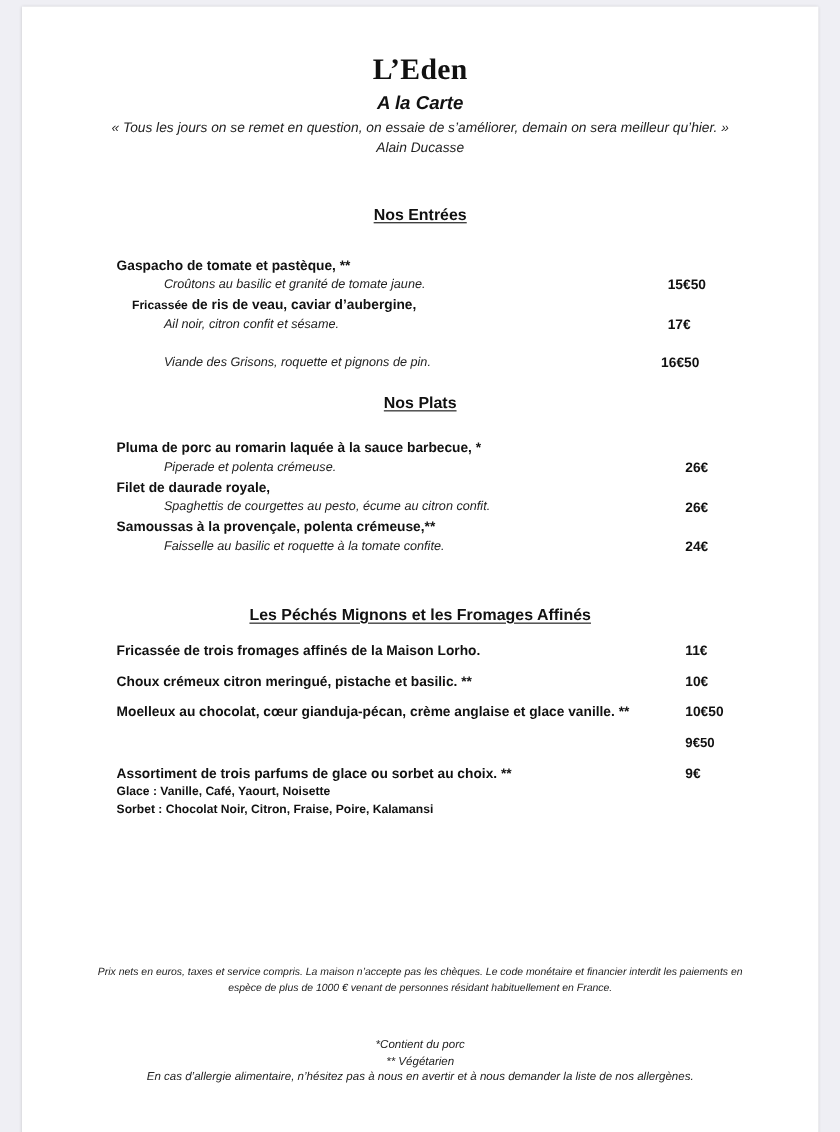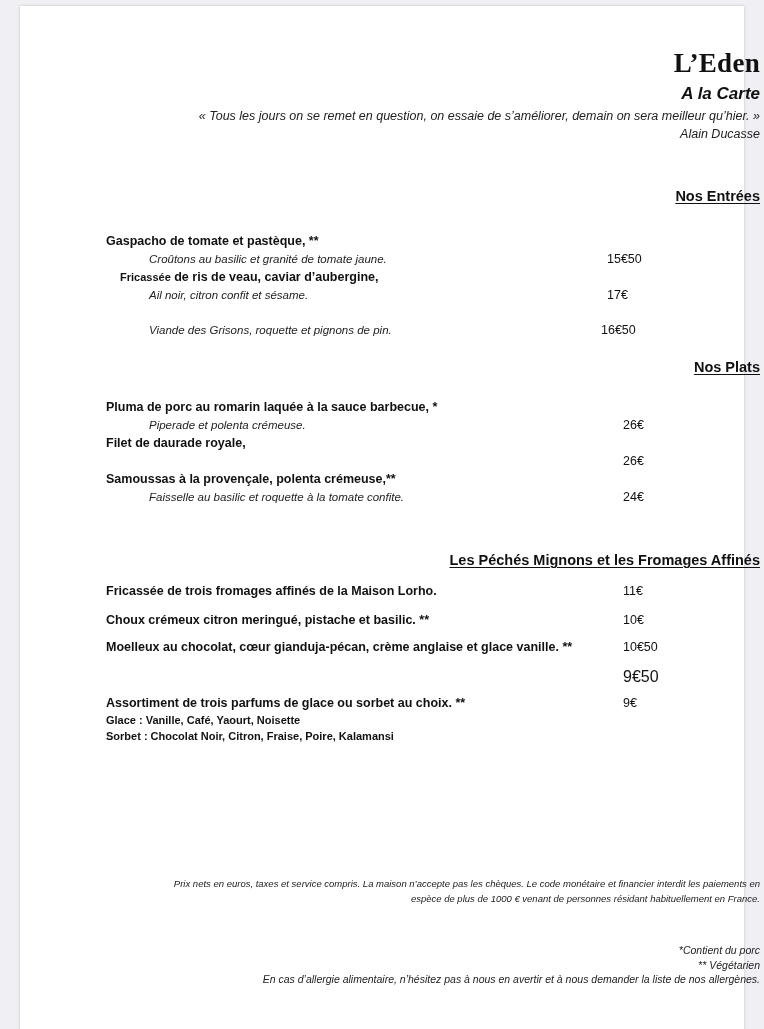--- a/index.html
+++ b/index.html
@@ -15,21 +15,21 @@
       left: 20px;
       top: 6px;
       width: 724px;
       height: 1030px;
       background: #ffffff;
       box-shadow: 0 0 3px rgba(0,0,0,0.18);
       font-family: "Liberation Sans", sans-serif;
       color: #111;
     }
     .abs { position: absolute; white-space: nowrap; text-align: right; }
-    .center { left: 16px; width: 724px; }
+    .center { left: 0; width: 724px; text-align: center; }
 
     .title {
       font-family: "Liberation Serif", serif;
       font-weight: bold;
       font-size: 27px;
       top: 42px;
       letter-spacing: 0.3px;
     }
     .subtitle {
       font-weight: bold;
@@ -58,21 +58,21 @@
       left: 86px;
     }
     .dish-small-prefix { font-size: 11px; font-weight: bold; padding-left: 16px; }
     .desc {
       font-style: italic;
       font-size: 11.5px;
       left: 129px;
       color: #222;
     }
     .price {
-      font-weight: normal;
+      font-weight: bold;
       font-size: 12.5px;
     }
     .note {
       font-weight: bold;
       font-size: 11px;
       left: 86px;
     }
     .footer {
       font-style: italic;
       font-size: 9.5px;
@@ -107,38 +107,39 @@
   <div class="abs desc" style="top:318px;">Viande des Grisons, roquette et pignons de pin.</div>
   <div class="abs price" style="top:317px; left:581px;">16€50</div>
 
   <div class="abs dish" style="top:394px;">Pluma de porc au romarin laquée à la sauce barbecue, *</div>
 
   <div class="abs center section" style="top:353px;">Nos Plats</div>
   <div class="abs desc" style="top:413px;">Piperade et polenta crémeuse.</div>
   <div class="abs price" style="top:412px; left:603px;">26€</div>
 
   <div class="abs dish" style="top:430px;">Filet de daurade royale,</div>
+  <div class="abs desc" style="top:449px;">Spaghettis de courgettes au pesto, écume au citron confit.</div>
   <div class="abs price" style="top:448px; left:603px;">26€</div>
 
   <div class="abs dish" style="top:466px;">Samoussas à la provençale, polenta crémeuse,**</div>
   <div class="abs desc" style="top:485px;">Faisselle au basilic et roquette à la tomate confite.</div>
   <div class="abs price" style="top:484px; left:603px;">24€</div>
 
   <div class="abs center section" style="top:546px;">Les Péchés Mignons et les Fromages Affinés</div>
 
   <div class="abs dish" style="top:578px;">Fricassée de trois fromages affinés de la Maison Lorho.</div>
   <div class="abs price" style="top:578px; left:603px;">11€</div>
 
   <div class="abs dish" style="top:607px;">Choux crémeux citron meringué, pistache et basilic. **</div>
   <div class="abs price" style="top:607px; left:603px;">10€</div>
 
   <div class="abs dish" style="top:634px;">Moelleux au chocolat, cœur gianduja-pécan, crème anglaise et glace vanille. **</div>
   <div class="abs price" style="top:634px; left:603px;">10€50</div>
 
-  <div class="abs price" style="top:662px; left:603px; font-size:16px;">9€50</div>
+  <div class="abs price" style="top:662px; left:603px; font-size:12px;">9€50</div>
 
   <div class="abs dish" style="top:690px;">Assortiment de trois parfums de glace ou sorbet au choix. **</div>
   <div class="abs price" style="top:690px; left:603px;">9€</div>
 
   <div class="abs note" style="top:708px;">Glace : Vanille, Café, Yaourt, Noisette</div>
   <div class="abs note" style="top:724px;">Sorbet : Chocolat Noir, Citron, Fraise, Poire, Kalamansi</div>
 
   <div class="abs center footer" style="top:872px;">Prix nets en euros, taxes et service compris. La maison n’accepte pas les chèques. Le code monétaire et financier interdit les paiements en</div>
   <div class="abs center footer" style="top:887px;">espèce de plus de 1000 € venant de personnes résidant habituellement en France.</div>
 

